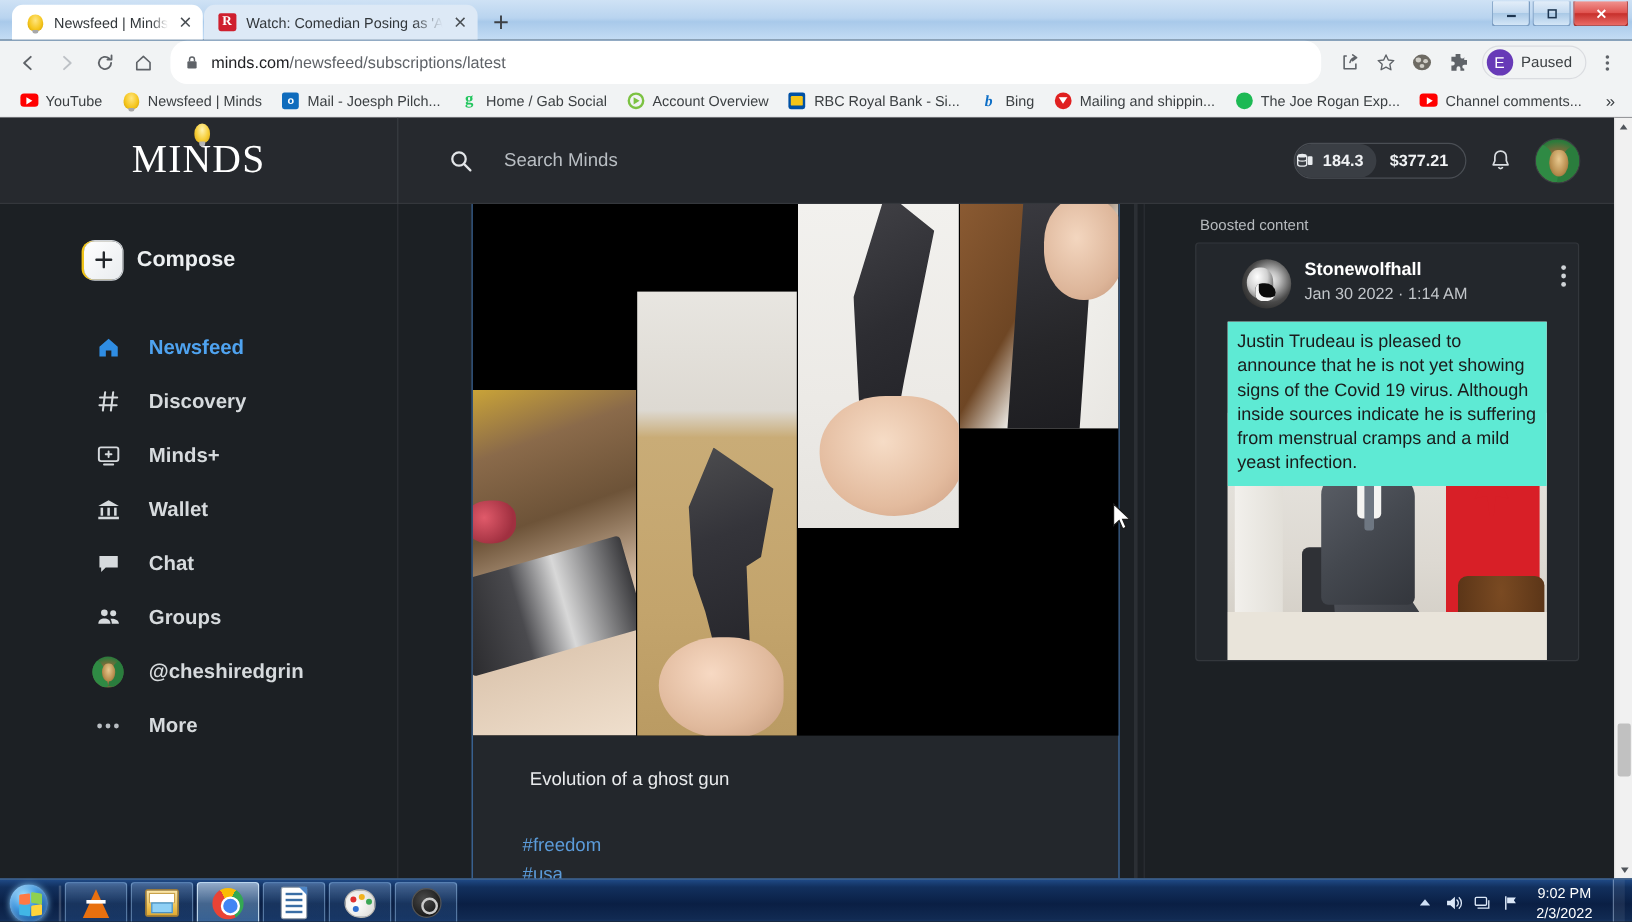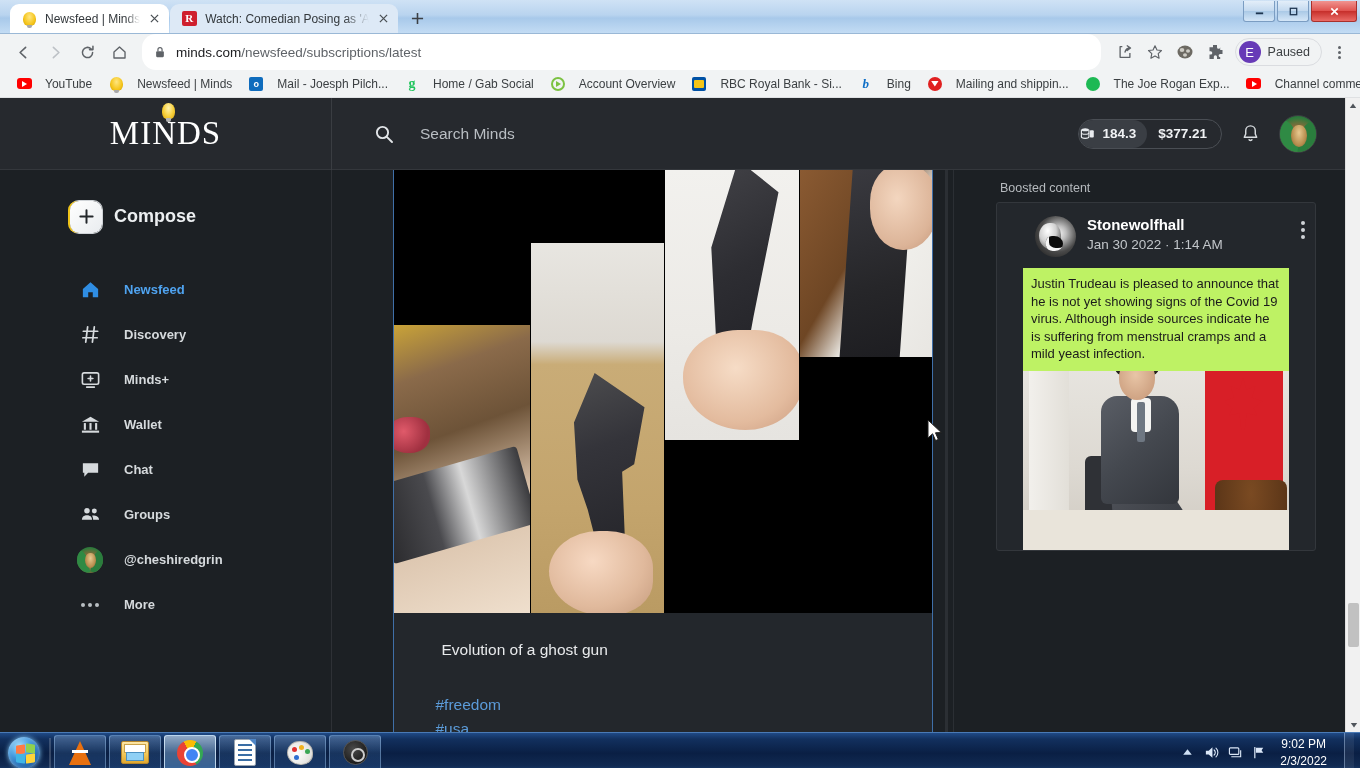--- a/index.html
+++ b/index.html
@@ -160,21 +160,21 @@
 
   
   .bookmarks {
     height: 28px; background: #f1f3f4;
     display: flex; align-items: center; padding: 0 8px;
     border-bottom: 1px solid #dfe1e3;
     gap: 0;
     overflow: hidden;
   }
   .bm {
-    display: flex; align-items: center; gap: 13px;
+    display: flex; align-items: center; gap: 6px;
     padding: 3px 8px; border-radius: 4px;
     font-size: 12px; color: #3c4043; white-space: nowrap;
   }
   .bm-ico { width: 16px; height: 16px; flex:0 0 16px; display:flex; align-items:center; justify-content:center; }
   .bm-overflow { margin-left: auto; padding: 2px 6px; color:#3c4043; font-size:14px; }
 
   .ico-yt { width:15px; height:11px; background:#ff0000; border-radius:3px; position:relative; }
   .ico-yt::after { content:""; position:absolute; left:5.5px; top:2.5px; border-left:5px solid #fff; border-top:3px solid transparent; border-bottom:3px solid transparent;}
   .ico-outlook { width:14px;height:14px;background:#0f6cbd;border-radius:2px;color:#fff;font-size:9px;line-height:14px;text-align:center;font-weight:bold;}
   .ico-gab { color:#22c55e; font-weight:bold; font-size:14px; font-family:"Liberation Serif",serif; line-height:14px;}
@@ -271,21 +271,21 @@
   
   .sidebar {
     width: 332px; flex: 0 0 332px;
     background: #1c2024;
     border-right: 1px solid #2e3136;
     padding-top: 24px;
   }
   .nav-item {
     display: flex; align-items: center;
     height: 45px; padding-left: 78px; gap: 22px;
-    color: #d6dadd; font-size: 13px; font-weight: bold;
+    color: #d6dadd; font-size: 17px; font-weight: bold;
   }
   .nav-item.active { color: #4fa3f0; }
   .nav-icon { width: 24px; flex:0 0 24px; display:flex; align-items:center; justify-content:center; color:#d6dadd; }
   .nav-item.active .nav-icon { color: #2f8de3; }
   .nav-icon svg { width: 21px; height: 21px; }
 
   .compose-row { margin-bottom: 28px; }
   .compose-icon {
     width: 32px; height: 32px; flex: 0 0 32px;
     background: linear-gradient(135deg,#ffffff 0%,#e9ecef 100%);
@@ -401,22 +401,22 @@
   }
   .boost-meta { flex: 1 1 auto; min-width: 0; }
   .boost-name { color: #ffffff; font-size: 15px; font-weight: bold; line-height: 1.25; }
   .boost-date { color: #c2c6ca; font-size: 13.5px; line-height: 1.3; margin-top: 1px; }
   .boost-kebab { display:flex; flex-direction:column; gap:3px; padding-top: 5px; flex:0 0 auto; }
   .boost-kebab i { width:4px; height:4px; border-radius:50%; background:#cfd3d7; display:block; }
 
   .boost-img { width: 266px; height: 282px; position: relative; overflow: hidden; background: #d8d6d2; }
   .meme-caption {
     position: absolute; left:0; top:0; right:0;
-    background: #bef264; color:#1b1b1b;
-    font-size: 13px; line-height: 1.35; padding: 7px 8px 8px 8px;
+    background: #5eead4; color:#1b1b1b;
+    font-size: 15px; line-height: 1.35; padding: 7px 8px 8px 8px;
     font-family: "Liberation Sans", sans-serif;
     z-index: 5;
   }
   .meme-photo { position:absolute; left:0; top:76px; right:0; bottom:0;
     background: linear-gradient(180deg,#e9e7e2 0%,#ddd9d2 60%,#cfcac1 100%); }
   .flag { position:absolute; right:6px; top:0; width:78px; height:190px;
     background: linear-gradient(90deg,#ffffff 0%,#ffffff 26%,#d81f27 26%,#d81f27 100%); }
   .flag .leaf { position:absolute; left:16px; top:34px; width:44px; height:52px; background:#d81f27;
     clip-path: polygon(50% 0,58% 22%,78% 16%,70% 38%,94% 44%,74% 58%,82% 72%,58% 68%,54% 100%,46% 100%,42% 68%,18% 72%,26% 58%,6% 44%,30% 38%,22% 16%,42% 22%); }
   .flag::after { content:""; position:absolute; left:0; top:0; width:20px; height:190px; background:#d81f27; }

